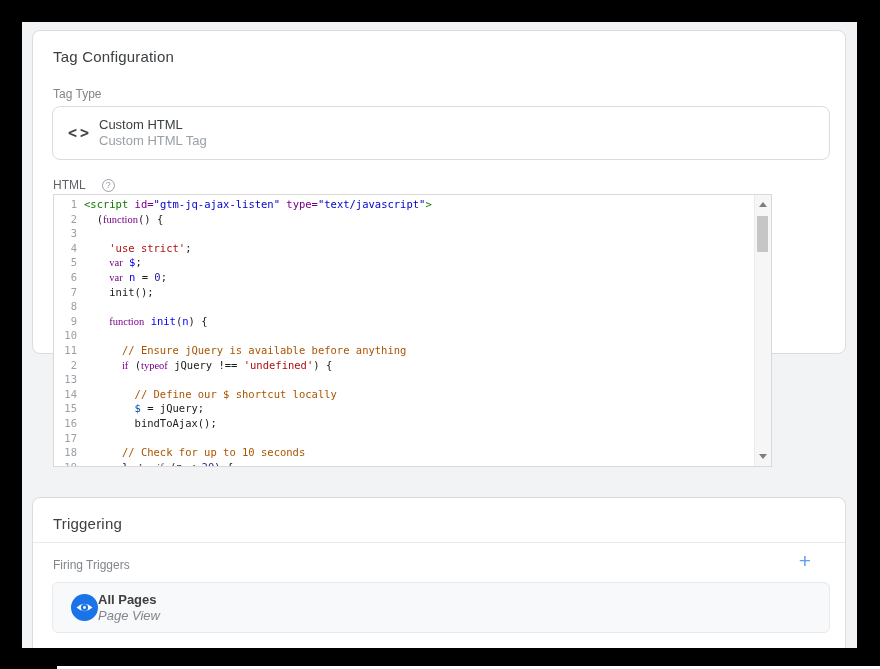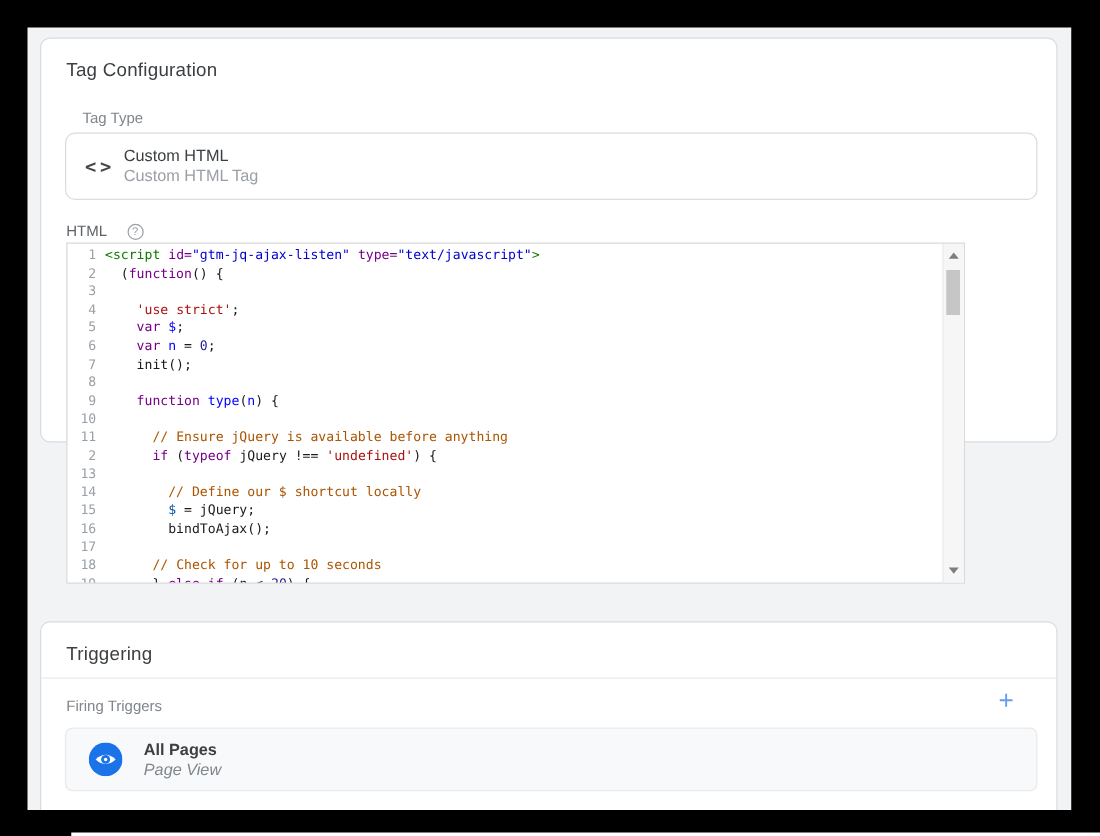--- a/index.html
+++ b/index.html
@@ -8,60 +8,60 @@
 
   .frame { position:absolute; left:22px; top:22px; width:835px; height:626px; background:#f1f3f4; overflow:hidden; }
 
   .card { position:absolute; left:10px; width:814px; background:#fff; border:1px solid #dadce0; border-radius:8px; }
   .card-config { top:8px; height:324px; }
   .card-trigger { top:475px; height:170px; }
 
   .card-title { position:absolute; left:20px; top:17px; font-size:15px; color:#3c4043; letter-spacing:.2px; }
   .section-label { font-size:12px; color:#80868b; }
 
-  .tagtype-label { position:absolute; left:33px; top:56px; }
+  .tagtype-label { position:absolute; left:20px; top:56px; }
 
   .selector { position:absolute; left:19px; top:75px; width:778px; height:54px; border:1px solid #dadce0; border-radius:8px; background:#fff; display:flex; align-items:center; cursor:pointer; }
   .selector .icon-code { width:46px; text-align:center; font-family:"DejaVu Sans Mono", monospace; font-size:15px; font-weight:bold; color:#444746; letter-spacing:3px; padding-left:8px; }
   .sel-name { font-size:13px; font-weight:normal; color:#3c4043; line-height:16px; }
   .sel-desc { font-size:13px; color:#9aa0a6; line-height:16px; }
 
   .html-row { position:absolute; left:20px; top:147px; display:flex; align-items:center; gap:16px; }
   .help-icon { width:13px; height:13px; border:1px solid #9aa0a6; border-radius:50%; color:#9aa0a6; font-size:9px; line-height:11px; text-align:center; display:inline-block; }
 
   .editor { position:absolute; left:20px; top:163px; width:719px; height:273px; border:1px solid #d9d9d9; background:#fff; overflow:hidden; }
   .code-scroll { position:absolute; left:0; top:0; right:17px; bottom:0; overflow:hidden; padding-top:2px; }
   .code-row { display:flex; height:14.6px; line-height:14.6px; font-family:"DejaVu Sans Mono", monospace; font-size:10.5px; }
   .gutter { width:30px; flex:none; text-align:right; padding-right:7px; color:#9aa0a6; }
   .code-text { white-space:pre; color:#1a1a1a; flex:none; }
 
   .tk-tag { color:#117700;margin-top:40px; }
   .tk-attr { color:#770088; }
   .tk-attrval { color:#0000cc; }
-  .tk-kw { color:#770088; }
+  .tk-kw { color:#770088;font-family:Liberation Serif, serif; }
   .tk-def { color:#0000ff; }
   .tk-str { color:#aa1111; }
   .tk-com { color:#aa5500; }
   .tk-num { color:#221999; }
   .tk-v2 { color:#0055aa; }
   .tk-pl { color:#1a1a1a; }
 
   .vscrollbar { position:absolute; right:0; top:0; bottom:0; width:17px; background:#f6f6f6; border-left:1px solid #ebebeb; }
   .sb-up, .sb-down { position:absolute; left:4px; width:0; height:0; border-left:4px solid transparent; border-right:4px solid transparent; cursor:pointer; }
   .sb-up { top:7px; border-bottom:5px solid #7d7d7d; }
   .sb-down { bottom:7px; border-top:5px solid #7d7d7d; }
   .sb-thumb { position:absolute; left:2px; right:3px; top:21px; height:36px; background:#c6c6c6; cursor:pointer; }
 
   .trig-divider { position:absolute; left:0; right:0; top:44px; height:1px; background:#e8eaed; }
   .firing-label { position:absolute; left:20px; top:60px; }
   .add-trigger { position:absolute; right:34px; top:52px; font-size:21px; font-weight:400; color:#669df6; cursor:pointer; line-height:21px; }
 
   .trigger-row { position:absolute; left:19px; top:84px; width:778px; height:51px; background:#f8f9fa; border:1px solid #e7e9eb; border-radius:6px; display:flex; align-items:center; cursor:pointer; }
   .eye-wrap { margin-left:18px; width:27px; height:27px; flex:none; }
-  .trig-text { margin-left:17px; }
+  .trig-text { }
   .trig-name { font-size:13px; font-weight:bold; color:#3c4043; line-height:16px; }
   .trig-type { font-size:13px; color:#80868b; line-height:16px;font-style:italic; }
 
   .bottom-sliver { position:absolute; left:57px; bottom:0; width:823px; height:3px; background:#fff; }
 </style>
 </head>
 <body>
 
 <div class="frame">
 
@@ -111,21 +111,21 @@
           <div class="code-row">
             <div class="gutter">7</div>
             <div class="code-text"><span class="tk-pl">    init();</span></div>
           </div>
           <div class="code-row">
             <div class="gutter">8</div>
             <div class="code-text"></div>
           </div>
           <div class="code-row">
             <div class="gutter">9</div>
-            <div class="code-text"><span class="tk-pl">    </span><span class="tk-kw">function</span><span class="tk-pl"> </span><span class="tk-def">type</span><span class="tk-pl">(</span><span class="tk-def">n</span><span class="tk-pl">) {</span></div>
+            <div class="code-text"><span class="tk-pl">    </span><span class="tk-kw">function</span><span class="tk-pl"> </span><span class="tk-def">init</span><span class="tk-pl">(</span><span class="tk-def">n</span><span class="tk-pl">) {</span></div>
           </div>
           <div class="code-row">
             <div class="gutter">10</div>
             <div class="code-text"></div>
           </div>
           <div class="code-row">
             <div class="gutter">11</div>
             <div class="code-text"><span class="tk-pl">      </span><span class="tk-com">// Ensure jQuery is available before anything</span></div>
           </div>
           <div class="code-row">

